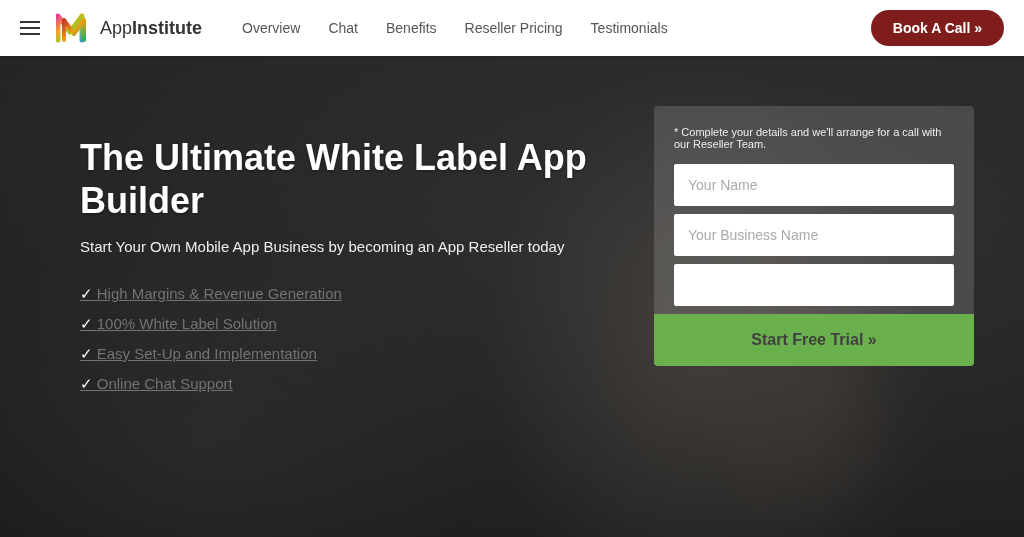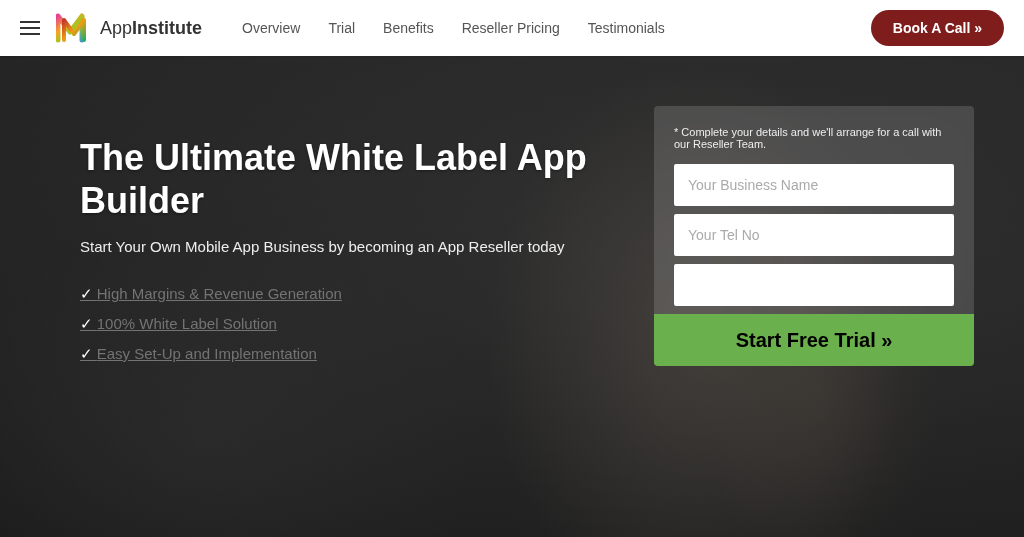--- a/index.html
+++ b/index.html
@@ -170,23 +170,23 @@
       background: #fff;
       margin-bottom: 8px;
       border-radius: 2px;
     }
     .start-btn {
       display: block;
       width: calc(100% + 40px);
       margin-left: -20px;
       height: 52px;
       background: #6ab04c;
-      color: #000000;
+      color: #404040;
       border: none;
-      font-size: 20px;
+      font-size: 16px;
       font-weight: 700;
       cursor: pointer;
       border-bottom-left-radius: 4px;
       border-bottom-right-radius: 4px;
       margin-top: 4px;
     }
   </style>
 </head>
 <body>
 
@@ -218,43 +218,44 @@
           <stop offset="100%" stop-color="#27ae60"></stop>
         </linearGradient>
       </defs>
     </svg>
     <span class="logo-text">
       App<strong>Institute</strong>
     </span>
   </div>
   <div class="nav-links">
     <a>Overview</a>
-    <a>Trial</a>
+    <a>Chat</a>
     <a>Benefits</a>
     <a>Reseller Pricing</a>
     <a>Testimonials</a>
   </div>
   <button class="book-btn">Book A Call »</button>
 </nav>
 
 <section class="hero">
   <div class="hero-bg"></div>
   <div class="hero-content">
 
     <div class="hero-left">
       <h1>The Ultimate White Label App Builder</h1>
       <p class="subtitle">Start Your Own Mobile App Business by becoming an App Reseller today</p>
       <ul class="features">
         <li>High Margins &amp; Revenue Generation</li>
         <li>100% White Label Solution</li>
         <li>Easy Set-Up and Implementation</li>
+        <li>Online Chat Support</li>
       </ul>
     </div>
 
     <div class="form-card">
       <p class="form-note">* Complete your details and we'll arrange for a call with our Reseller Team.</p>
+      <input type="text" placeholder="Your Name" style="">
       <input type="text" placeholder="Your Business Name" style="">
-      <input type="tel" placeholder="Your Tel No" style="">
       <div class="extra-field"></div>
       <button class="start-btn">Start Free Trial »</button>
     </div>
   </div>
 </section>
 
 </body></html>

